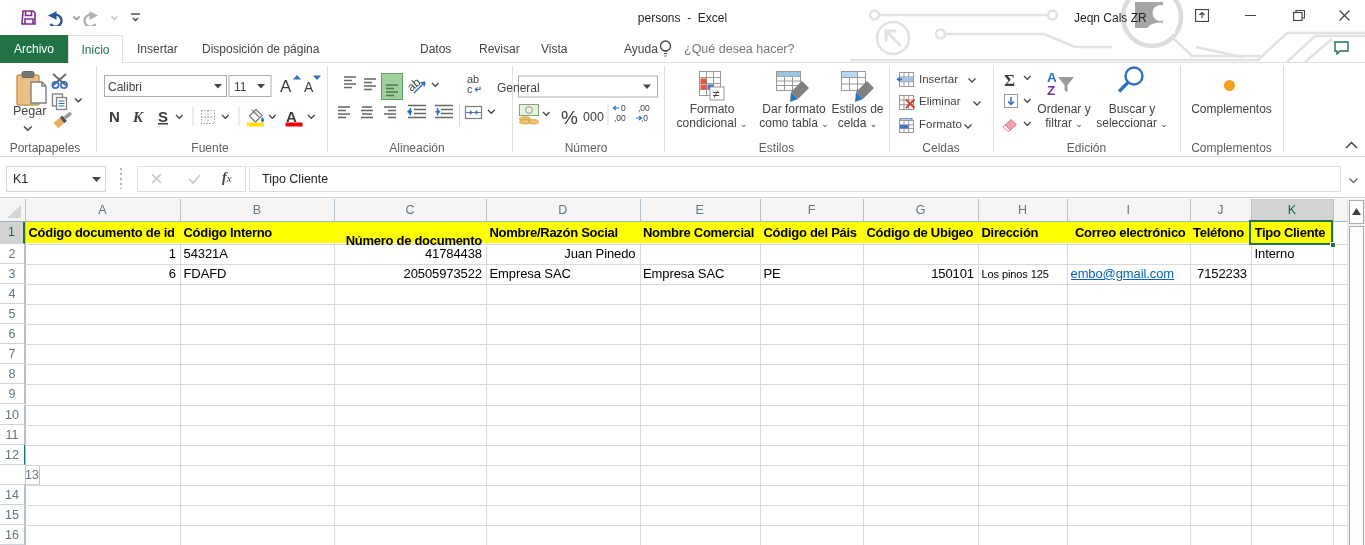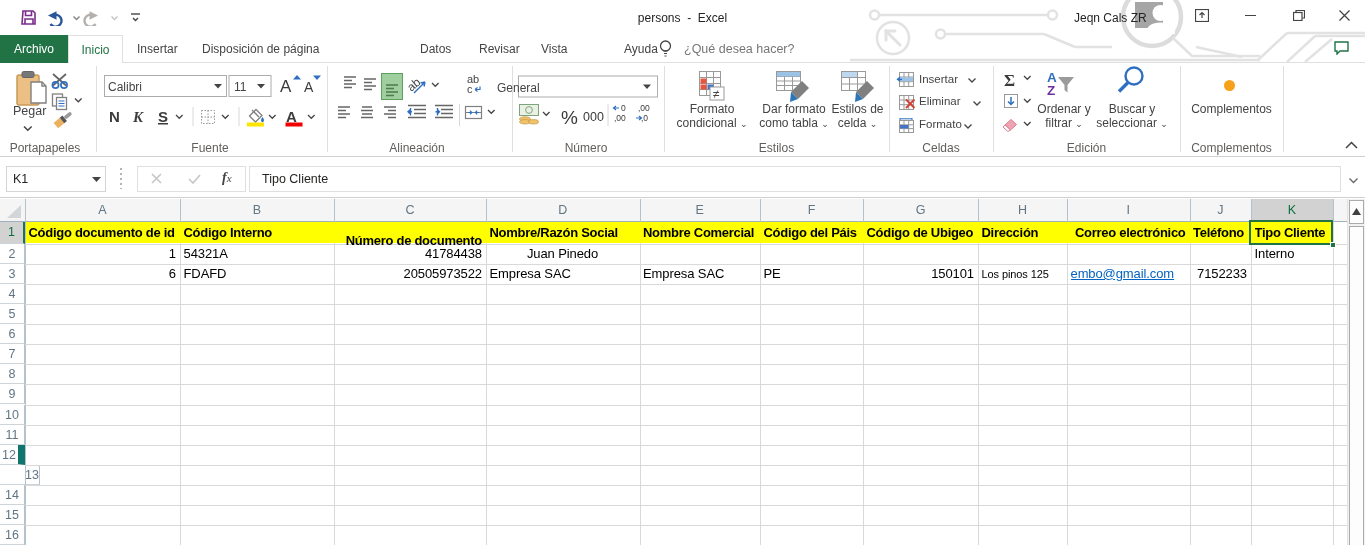--- a/index.html
+++ b/index.html
@@ -407,21 +407,21 @@
     <div class="abs" style="left:0;top:243.7px;width:25px;height:20.1px;border-right:1px solid #b5c1cb;border-bottom:1px solid #cdd4da;color:#617583;font-size:12.5px;text-align:center;line-height:20.1px;">2</div>
     <div class="abs" style="left:0;top:263.8px;width:25px;height:20.1px;border-right:1px solid #b5c1cb;border-bottom:1px solid #cdd4da;color:#617583;font-size:12.5px;text-align:center;line-height:20.1px;">3</div>
     <div class="abs" style="left:0;top:283.9px;width:25px;height:20.1px;border-right:1px solid #b5c1cb;border-bottom:1px solid #cdd4da;color:#617583;font-size:12.5px;text-align:center;line-height:20.1px;">4</div>
     <div class="abs" style="left:0;top:304.0px;width:25px;height:20.1px;border-right:1px solid #b5c1cb;border-bottom:1px solid #cdd4da;color:#617583;font-size:12.5px;text-align:center;line-height:20.1px;">5</div>
     <div class="abs" style="left:0;top:324.1px;width:25px;height:20.1px;border-right:1px solid #b5c1cb;border-bottom:1px solid #cdd4da;color:#617583;font-size:12.5px;text-align:center;line-height:20.1px;">6</div>
     <div class="abs" style="left:0;top:344.2px;width:25px;height:20.1px;border-right:1px solid #b5c1cb;border-bottom:1px solid #cdd4da;color:#617583;font-size:12.5px;text-align:center;line-height:20.1px;">7</div>
     <div class="abs" style="left:0;top:364.3px;width:25px;height:20.1px;border-right:1px solid #b5c1cb;border-bottom:1px solid #cdd4da;color:#617583;font-size:12.5px;text-align:center;line-height:20.1px;">8</div>
     <div class="abs" style="left:0;top:384.4px;width:25px;height:20.1px;border-right:1px solid #b5c1cb;border-bottom:1px solid #cdd4da;color:#617583;font-size:12.5px;text-align:center;line-height:20.1px;">9</div>
     <div class="abs" style="left:0;top:404.5px;width:25px;height:20.1px;border-right:1px solid #b5c1cb;border-bottom:1px solid #cdd4da;color:#617583;font-size:12.5px;text-align:center;line-height:20.1px;">10</div>
     <div class="abs" style="left:0;top:424.6px;width:25px;height:20.1px;border-right:1px solid #b5c1cb;border-bottom:1px solid #cdd4da;color:#617583;font-size:12.5px;text-align:center;line-height:20.1px;">11</div>
-    <div class="abs" style="left:0;top:444.7px;width:25px;height:20.1px;border-right:7px solid #0f766e;border-bottom:1px solid #cdd4da;color:#617583;font-size:12.5px;text-align:center;line-height:20.1px;">12</div>
+    <div class="abs" style="left:0;top:444.7px;width:25px;height:20.1px;border-right:1px solid #0f766e;border-bottom:1px solid #cdd4da;color:#617583;font-size:12.5px;text-align:center;line-height:20.1px;">12</div>
     <div class="abs" style="left:0;top:464.8px;width:40px;height:20.1px;border-right:1px solid #b5c1cb;border-bottom:1px solid #cdd4da;color:#617583;font-size:12.5px;text-align:right;line-height:20.1px;">13</div>
     <div class="abs" style="left:0;top:484.9px;width:25px;height:20.1px;border-right:1px solid #b5c1cb;border-bottom:1px solid #cdd4da;color:#617583;font-size:12.5px;text-align:center;line-height:20.1px;">14</div>
     <div class="abs" style="left:0;top:505.0px;width:25px;height:20.1px;border-right:1px solid #b5c1cb;border-bottom:1px solid #cdd4da;color:#617583;font-size:12.5px;text-align:center;line-height:20.1px;">15</div>
     <div class="abs" style="left:0;top:525.1px;width:25px;height:20.1px;border-right:1px solid #b5c1cb;border-bottom:1px solid #cdd4da;color:#617583;font-size:12.5px;text-align:center;line-height:20.1px;">16</div>
   </div>
 <div id="gridlines">
     <div class="abs" style="left:180px;top:199px;width:1px;height:23px;background:#b5c1cb;"></div>
     <div class="abs" style="left:180px;top:222px;width:1px;height:323px;background:#d9d9d9;"></div>
     <div class="abs" style="left:334px;top:199px;width:1px;height:23px;background:#b5c1cb;"></div>
     <div class="abs" style="left:334px;top:222px;width:1px;height:323px;background:#d9d9d9;"></div>
@@ -472,21 +472,21 @@
     <div class="abs" style="left:643px;top:223.0px;width:113px;height:20.7px;line-height:20.7px;font-size:13px;color:#000;white-space:nowrap;overflow:hidden;letter-spacing:-0.28px;text-align:left;font-weight:bold;">Nombre Comercial</div>
     <div class="abs" style="left:763.5px;top:223.0px;width:95.5px;height:20.7px;line-height:20.7px;font-size:13px;color:#000;white-space:nowrap;overflow:hidden;letter-spacing:-0.28px;text-align:left;font-weight:bold;">Código del Páis</div>
     <div class="abs" style="left:866.5px;top:223.0px;width:107.5px;height:20.7px;line-height:20.7px;font-size:13px;color:#000;white-space:nowrap;overflow:hidden;letter-spacing:-0.28px;text-align:left;font-weight:bold;">Código de Ubigeo</div>
     <div class="abs" style="left:981.5px;top:223.0px;width:81.5px;height:20.7px;line-height:20.7px;font-size:13px;color:#000;white-space:nowrap;overflow:hidden;letter-spacing:-0.28px;text-align:left;font-weight:bold;">Dirección</div>
     <div class="abs" style="left:1070.5px;top:223.0px;width:115px;height:20.7px;line-height:20.7px;font-size:13px;color:#000;white-space:nowrap;overflow:hidden;letter-spacing:-0.28px;text-align:right;font-weight:bold;">Correo electrónico</div>
     <div class="abs" style="left:1193px;top:223.0px;width:54px;height:20.7px;line-height:20.7px;font-size:13px;color:#000;white-space:nowrap;overflow:hidden;letter-spacing:-0.28px;text-align:left;font-weight:bold;">Teléfono</div>
     <div class="abs" style="left:1254.5px;top:223.0px;width:74.5px;height:20.7px;line-height:20.7px;font-size:13px;color:#000;white-space:nowrap;overflow:hidden;letter-spacing:-0.28px;text-align:left;font-weight:bold;">Tipo Cliente</div>
     <div class="abs" style="left:28.5px;top:243.7px;width:147.5px;height:20.1px;line-height:20.1px;font-size:13px;color:#000;white-space:nowrap;overflow:hidden;letter-spacing:-0.1px;text-align:right;">1</div>
     <div class="abs" style="left:183.5px;top:243.7px;width:146.5px;height:20.1px;line-height:20.1px;font-size:13px;color:#000;white-space:nowrap;overflow:hidden;letter-spacing:-0.1px;text-align:left;">54321A</div>
     <div class="abs" style="left:337.5px;top:243.7px;width:144.5px;height:20.1px;line-height:20.1px;font-size:13px;color:#000;white-space:nowrap;overflow:hidden;letter-spacing:-0.1px;text-align:right;">41784438</div>
-    <div class="abs" style="left:489.5px;top:243.7px;width:146px;height:20.1px;line-height:20.1px;font-size:13px;color:#000;white-space:nowrap;overflow:hidden;letter-spacing:-0.1px;text-align:center;">Juan Pinedo</div>
+    <div class="abs" style="left:489.5px;top:243.7px;width:146px;height:20.1px;line-height:20.1px;font-size:13px;color:#000;white-space:nowrap;overflow:hidden;letter-spacing:-0.1px;text-align:right;">Juan Pinedo</div>
     <div class="abs" style="left:1254.5px;top:243.7px;width:74.5px;height:20.1px;line-height:20.1px;font-size:13px;color:#000;white-space:nowrap;overflow:hidden;letter-spacing:-0.1px;text-align:left;">Interno</div>
     <div class="abs" style="left:28.5px;top:263.8px;width:147.5px;height:20.1px;line-height:20.1px;font-size:13px;color:#000;white-space:nowrap;overflow:hidden;letter-spacing:-0.1px;text-align:right;">6</div>
     <div class="abs" style="left:183.5px;top:263.8px;width:146.5px;height:20.1px;line-height:20.1px;font-size:13px;color:#000;white-space:nowrap;overflow:hidden;letter-spacing:-0.1px;text-align:left;">FDAFD</div>
     <div class="abs" style="left:337.5px;top:263.8px;width:144.5px;height:20.1px;line-height:20.1px;font-size:13px;color:#000;white-space:nowrap;overflow:hidden;letter-spacing:-0.1px;text-align:right;">20505973522</div>
     <div class="abs" style="left:489.5px;top:263.8px;width:146px;height:20.1px;line-height:20.1px;font-size:13px;color:#000;white-space:nowrap;overflow:hidden;letter-spacing:-0.1px;text-align:left;">Empresa SAC</div>
     <div class="abs" style="left:643px;top:263.8px;width:113px;height:20.1px;line-height:20.1px;font-size:13px;color:#000;white-space:nowrap;overflow:hidden;letter-spacing:-0.1px;text-align:left;">Empresa SAC</div>
     <div class="abs" style="left:763.5px;top:263.8px;width:95.5px;height:20.1px;line-height:20.1px;font-size:13px;color:#000;white-space:nowrap;overflow:hidden;letter-spacing:-0.1px;text-align:left;">PE</div>
     <div class="abs" style="left:866.5px;top:263.8px;width:107.5px;height:20.1px;line-height:20.1px;font-size:13px;color:#000;white-space:nowrap;overflow:hidden;letter-spacing:-0.1px;text-align:right;">150101</div>
     <div class="abs" style="left:981.5px;top:263.8px;width:81.5px;height:20.1px;line-height:20.1px;font-size:11px;color:#000;white-space:nowrap;overflow:hidden;letter-spacing:-0.1px;text-align:left;">Los pinos 125</div>
     <div class="abs" style="left:1070.5px;top:263.8px;width:115px;height:20.1px;line-height:20.1px;font-size:13px;color:#000;white-space:nowrap;overflow:hidden;letter-spacing:-0.1px;text-align:left;color:#0563c1;text-decoration:underline;">embo@gmail.com</div>

